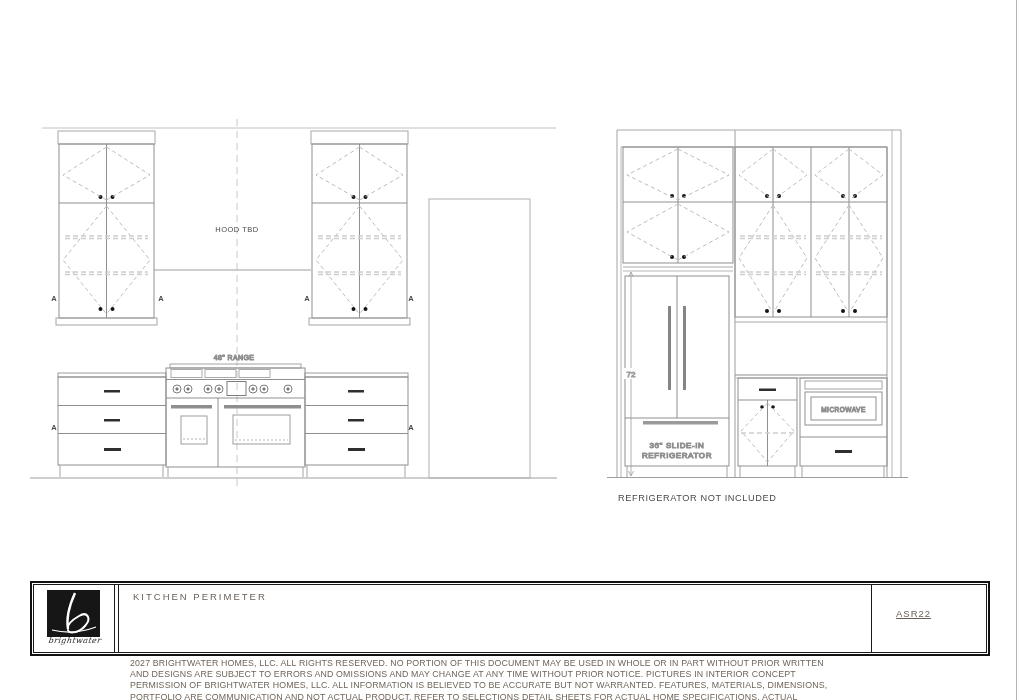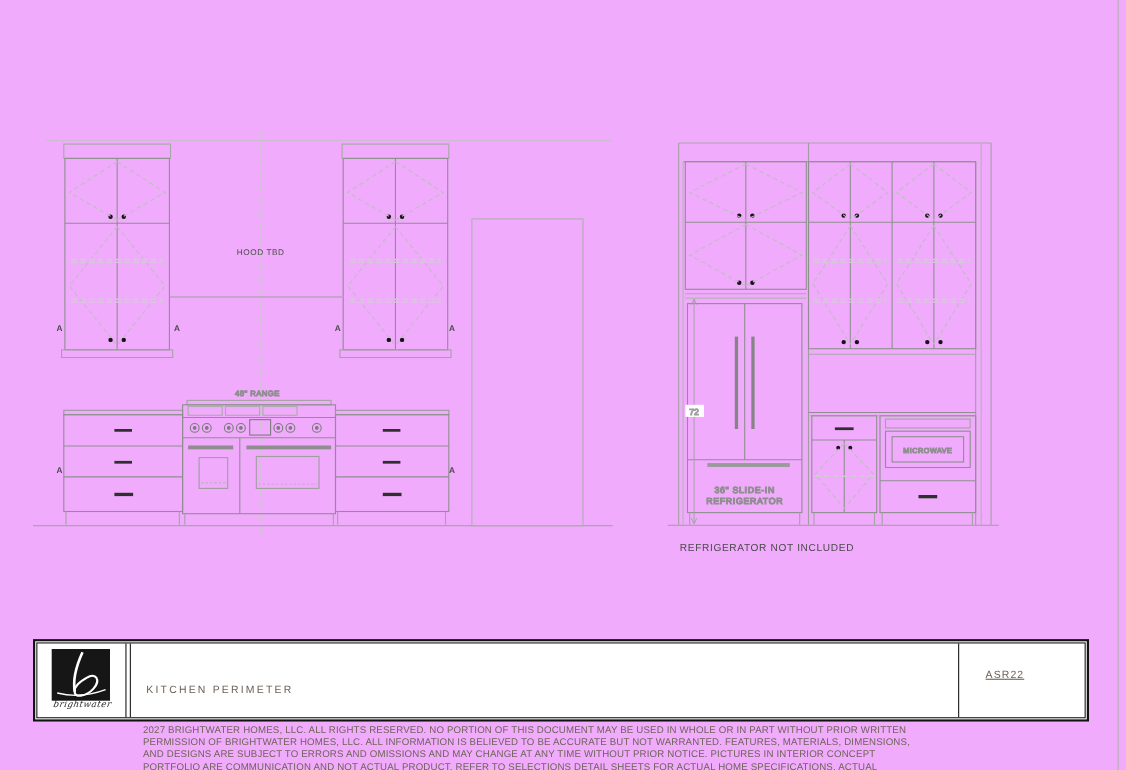--- a/index.html
+++ b/index.html
@@ -1,35 +1,35 @@
 <!DOCTYPE html>
 <html><head>
 <meta charset="utf-8">
 <style>
   html,body{margin:0;padding:0;background:#e8e8e8;}
   .page{
-    position:relative;width:1024px;height:700px;background:#f0abfc;
+    position:relative;width:1024px;height:700px;background:#ffffff;
     overflow:hidden;font-family:"Liberation Sans",sans-serif;
   }
   .page-edge{position:absolute;top:0;height:700px;width:1px;background:#b3b3b3;}
   svg text{font-family:"Liberation Sans",sans-serif;fill:#4a4a4a;}
   .tblock{
     position:absolute;left:30px;top:581px;width:960px;height:75px;
     border:2px solid #121212;background:#fff;box-sizing:border-box;
   }
   .tblock-inner{position:absolute;inset:1px;border:1px solid #1a1a1a;}
   .tb-divider{position:absolute;top:0;bottom:0;width:1px;background:#1a1a1a;}
   .logo-box{position:absolute;left:13px;top:5px;width:53px;height:47px;background:#161616;}
   .logo-script{
     position:absolute;left:10px;top:51px;width:62px;text-align:center;
     font-family:"DejaVu Serif",serif;font-style:italic;font-size:8px;color:#2b2b2b;
     transform:skewX(-10deg);letter-spacing:.4px;
   }
   .tb-title{
-    position:absolute;left:99px;top:37px;font-size:9.5px;letter-spacing:2px;
+    position:absolute;left:99px;top:6px;font-size:9.5px;letter-spacing:2px;
     color:#6b6057;
   }
   .tb-sheet{
     position:absolute;left:862px;top:23px;font-size:9.5px;letter-spacing:1px;
     color:#6b6057;
     text-decoration:underline;
   }
   .disclaimer{
     position:absolute;left:130px;top:658px;width:760px;
     font-size:8.8px;line-height:11.2px;color:#6f6459;letter-spacing:.15px;
@@ -289,19 +289,19 @@
       </div>
       <div class="logo-script">brightwater</div>
 
       <div class="tb-title">KITCHEN PERIMETER</div>
       <div class="tb-sheet">ASR22</div>
     </div>
   </div>
 
   <div class="disclaimer">
     <div>2027 BRIGHTWATER HOMES, LLC. ALL RIGHTS RESERVED. NO PORTION OF THIS DOCUMENT MAY BE USED IN WHOLE OR IN PART WITHOUT PRIOR WRITTEN</div>
+    <div>AND DESIGNS ARE SUBJECT TO ERRORS AND OMISSIONS AND MAY CHANGE AT ANY TIME WITHOUT PRIOR NOTICE. PICTURES IN INTERIOR CONCEPT</div>
     <div>PERMISSION OF BRIGHTWATER HOMES, LLC. ALL INFORMATION IS BELIEVED TO BE ACCURATE BUT NOT WARRANTED. FEATURES, MATERIALS, DIMENSIONS,</div>
-    <div>AND DESIGNS ARE SUBJECT TO ERRORS AND OMISSIONS AND MAY CHANGE AT ANY TIME WITHOUT PRIOR NOTICE. PICTURES IN INTERIOR CONCEPT</div>
     <div>PORTFOLIO ARE COMMUNICATION AND NOT ACTUAL PRODUCT. REFER TO SELECTIONS DETAIL SHEETS FOR ACTUAL HOME SPECIFICATIONS. ACTUAL</div>
   </div>
 
   <div class="page-edge" style="left:1016px;"></div>
 </div>
 
 </body></html>

